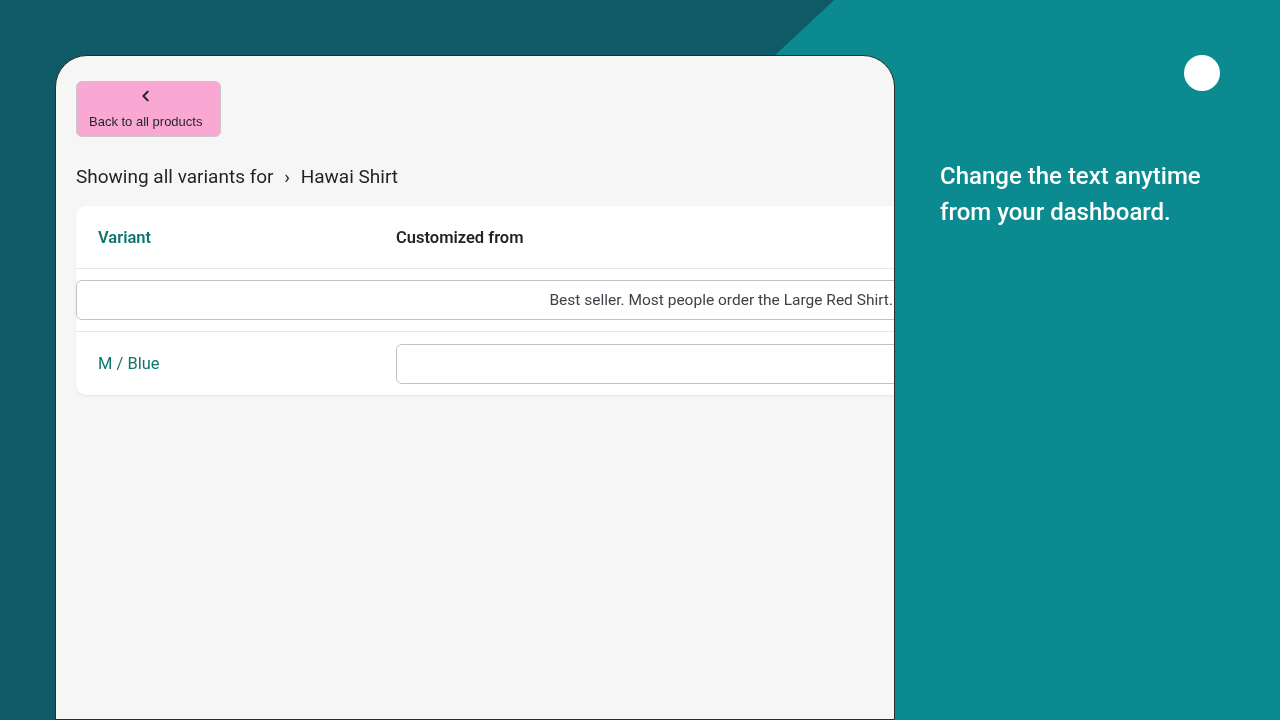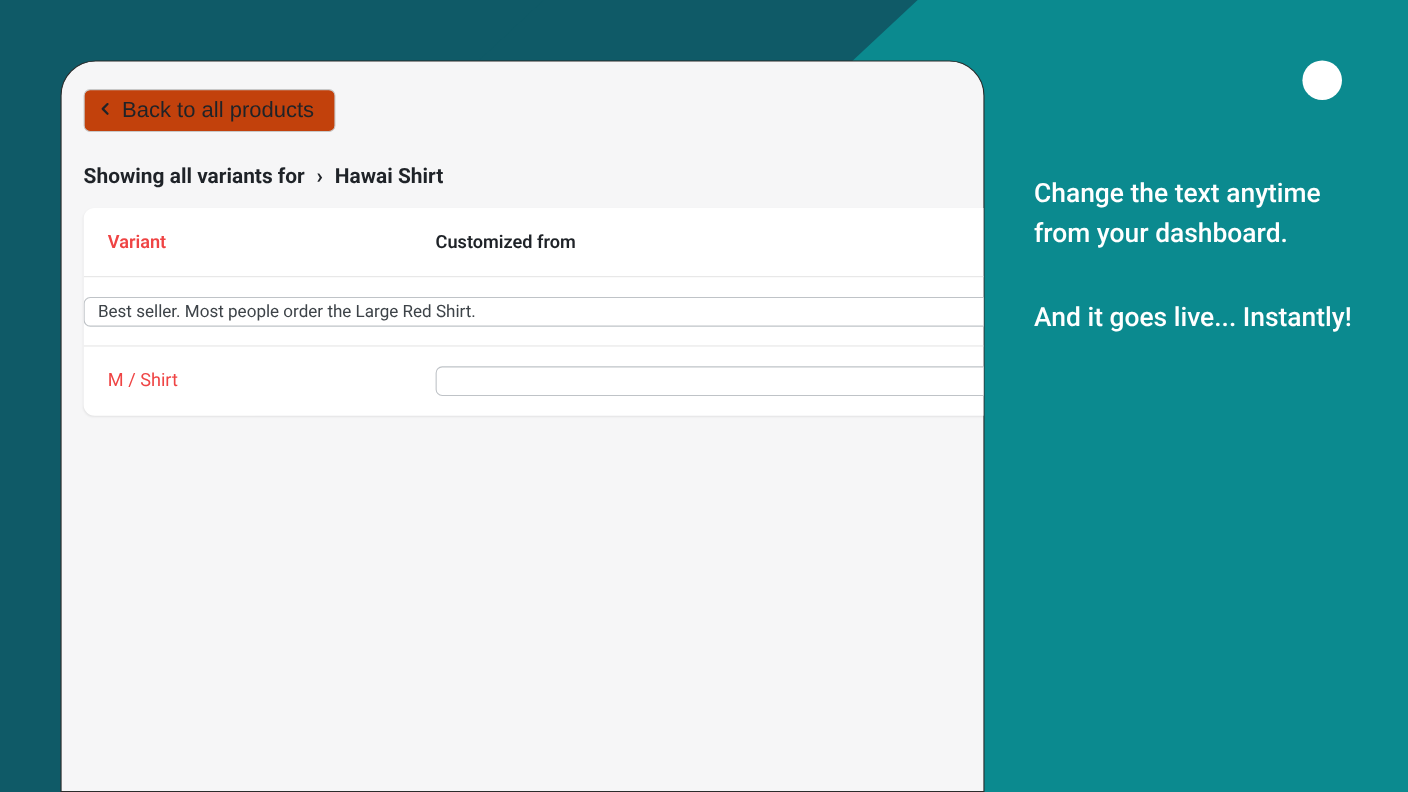--- a/index.html
+++ b/index.html
@@ -40,34 +40,35 @@
     border-top-left-radius: 32px;
     border-top-right-radius: 32px;
     padding: 25px 0 0 0;
     overflow: hidden;
   }
   .back-btn {
     margin-left: 20px;
     display: inline-flex;
     align-items: center;
     gap: 8px;
-    background: #c2410c;
+    background: #f9a8d4;
     border: 1px solid #c8c8c8;
     border-radius: 6px;
     padding: 7px 18px 7px 12px;
-    font-size: 20px;
+    font-size: 13px;
     font-weight: 500;
     color: #1f2328;
     cursor: pointer;
+    flex-direction: column;
   }
   .back-btn svg { width: 14px; height: 14px; }
   .crumb {
     margin: 28px 0 18px 20px;
     font-size: 19px;
-    font-weight: 700;
+    font-weight: 400;
     color: #1f2328;
   }
   .crumb .sep { padding: 0 6px; }
   .card {
     margin-left: 20px;
     width: 830px;
     background: #ffffff;
     border-radius: 10px;
     box-shadow: 0 1px 2px rgba(0,0,0,0.08);
     overflow: hidden;
@@ -77,37 +78,38 @@
     align-items: center;
     border-bottom: 1px solid #e6e6e6;
     height: 63px;
   }
   .row:last-child { border-bottom: none; }
   .row.header { font-weight: 600; }
   .col-variant {
     width: 320px;
     padding-left: 22px;
     font-size: 16.5px;
-    color: #ef4444;
+    color: #0f766e;
   }
   .col-text {
     flex: 1;
     padding-right: 0;
     font-size: 16.5px;
     color: #1f2328;
   }
   .text-input {
     width: 100%;
-    height: 27px;
+    height: 40px;
     border: 1px solid #bfc3c7;
     border-radius: 6px;
     padding: 0 12px;
     font-size: 15.5px;
     color: #3d4348;
     font-family: inherit;
+    text-align: right;
   }
   .copy {
     position: absolute;
     left: 940px; top: 158px;
     width: 300px;
     color: #ffffff;
     font-size: 24px;
     line-height: 1.5;
     font-weight: 500;
   }
@@ -143,25 +145,24 @@
       <div class="col-text">Customized from</div>
     </div>
 
     <div class="row">
       <div class="col-text">
         <input class="text-input" type="text" value="Best seller. Most people order the Large Red Shirt." style="">
       </div>
     </div>
 
     <div class="row">
-      <div class="col-variant">M / Shirt</div>
+      <div class="col-variant">M / Blue</div>
       <div class="col-text">
         <input class="text-input" type="text" value="" style="">
       </div>
     </div>
   </div>
 
 </div>
 
 <div class="copy">
   <p>Change the text anytime from your dashboard.</p>
-  <p>And it goes live... Instantly!</p>
 </div>
 
 </body></html>

